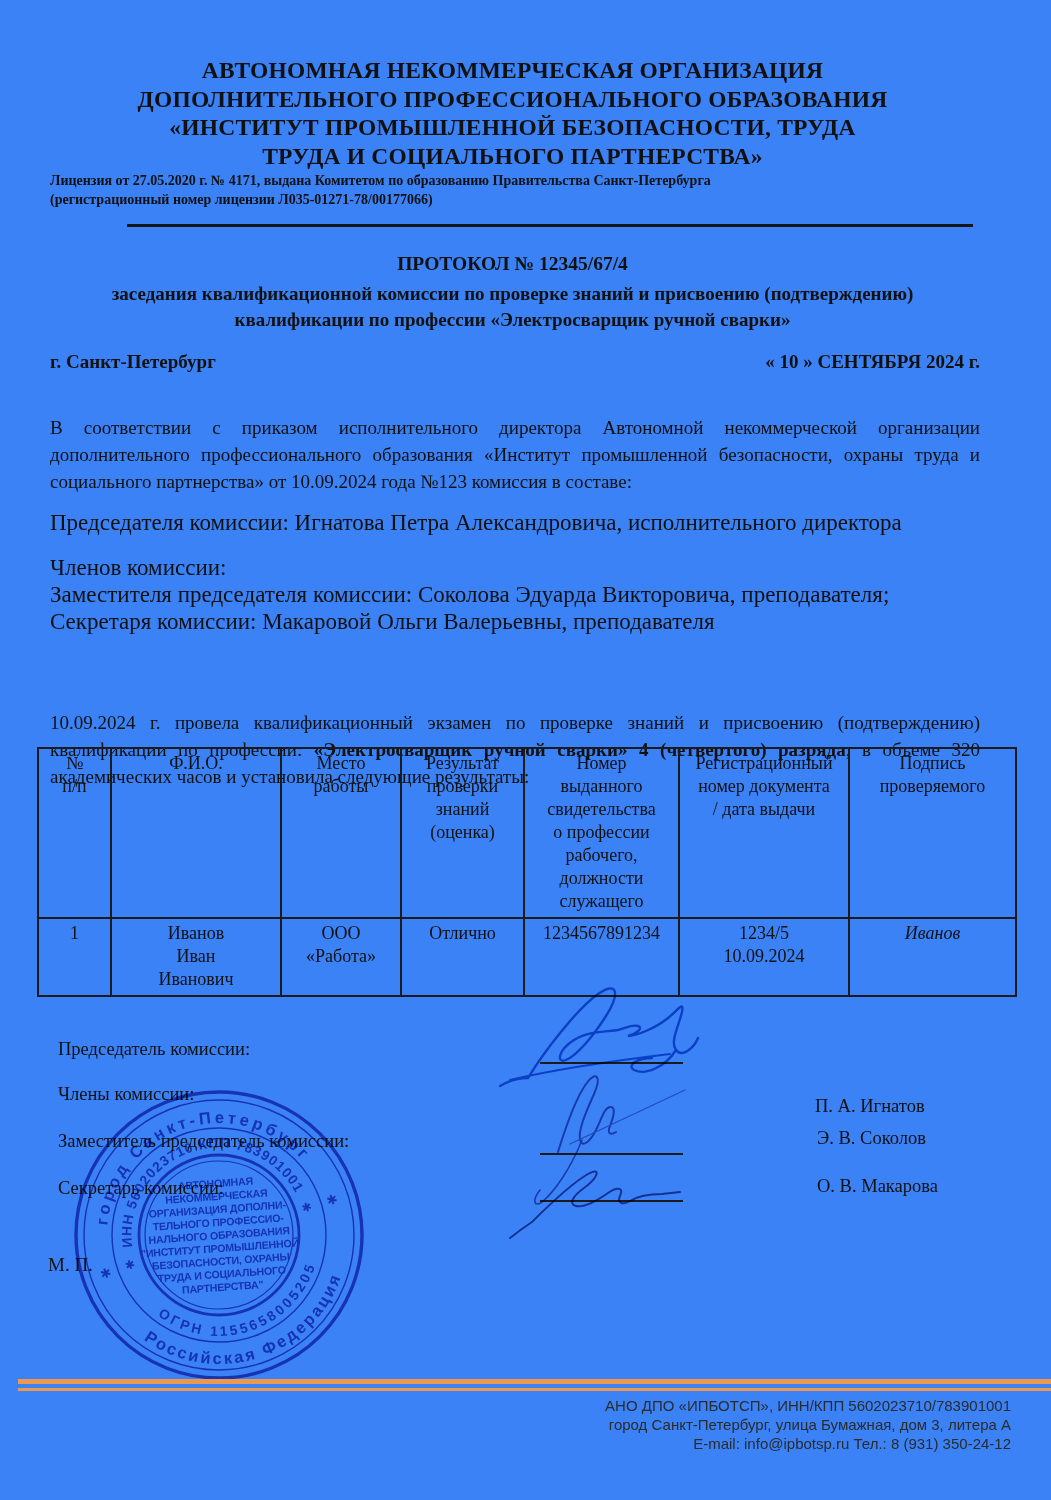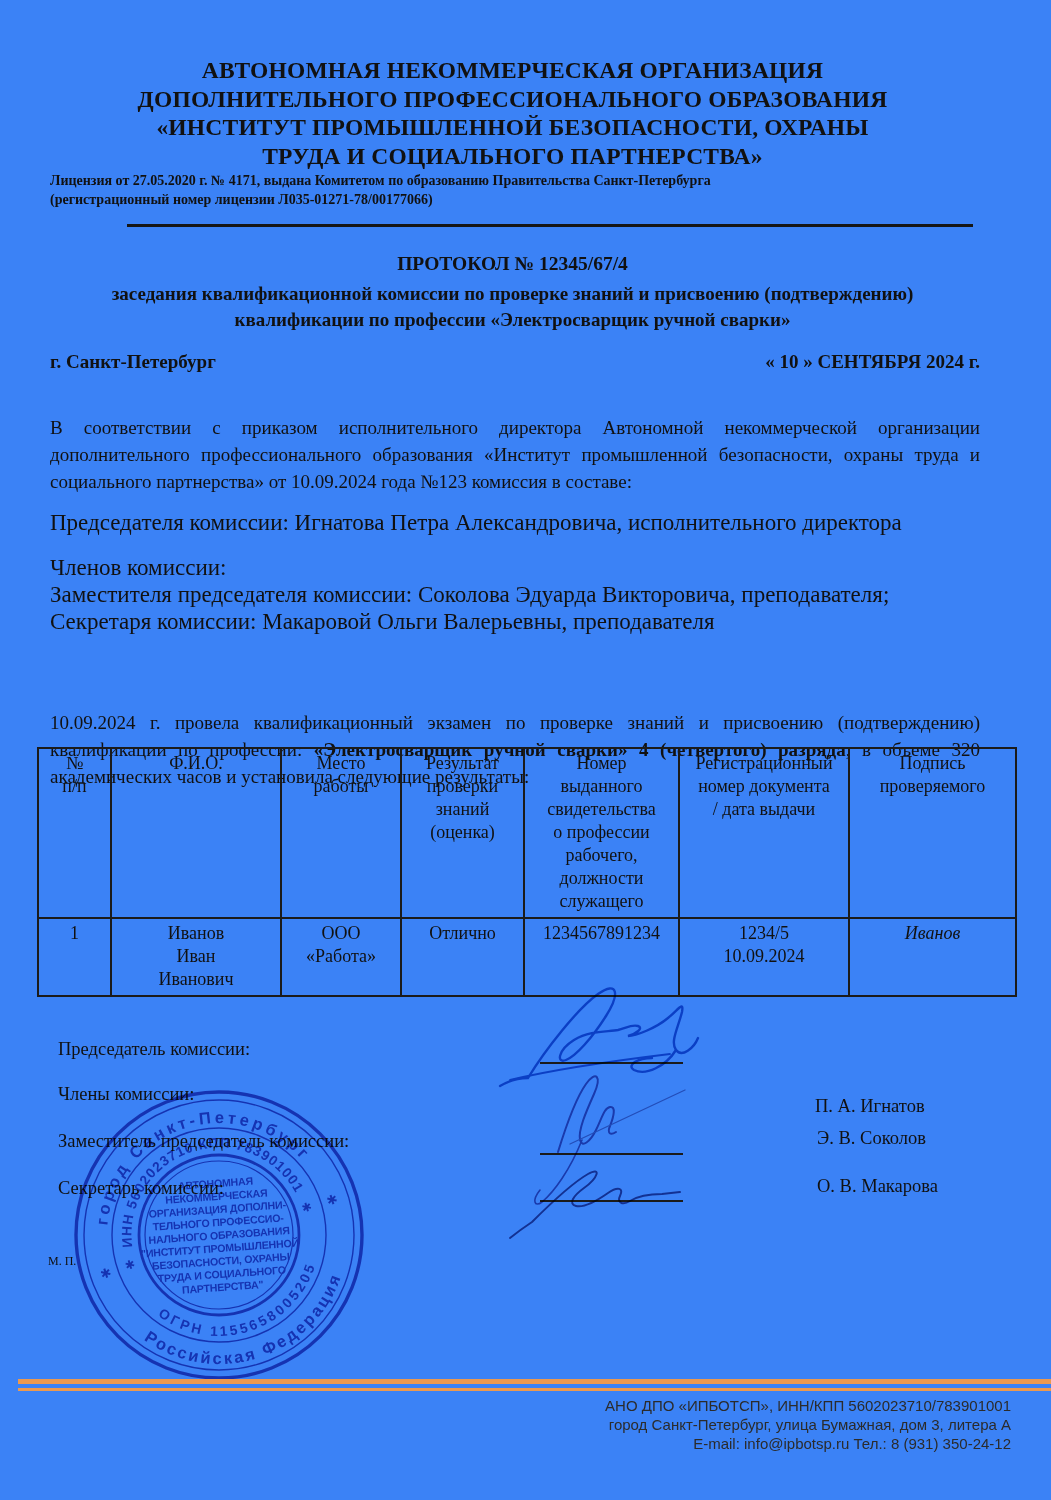--- a/index.html
+++ b/index.html
@@ -68,21 +68,21 @@
     white-space: pre-line;
   }
   table.results thead th { height: 161px; }
   table.results tbody td { height: 70px; }
   td.cell-fio { text-align: left; padding-left: 10px; }
   td.cell-sign { font-style: italic; }
 
   .sig-label { font-size: 18.5px; }
   .sig-name  { font-size: 18.5px; }
   .sig-line  { height: 2px; background: #1b1b1b; width: 143px; }
-  .mp-mark   { font-size: 12px; margin-top: 33px; }
+  .mp-mark   { font-size: 19px; margin-top: 33px; }
 
   .footer-rule1 { left: 18px; top: 1379px; width: 1033px; height: 5px; }
   .footer-rule2 { left: 18px; top: 1388px; width: 1033px; height: 3px; }
   .footer-text {
     left: 423px; top: 1396px; width: 588px;
     font-family: "Liberation Sans", sans-serif;
     font-size: 15px; line-height: 19px;
     color: #2b2b2b; text-align: right;
   }
 
@@ -91,21 +91,21 @@
   .sig-svg   { mix-blend-mode: multiply; }
 </style>
 </head>
 <body>
 
 <div class="page">
 
   <div class="abs org-name">
     <div>АВТОНОМНАЯ НЕКОММЕРЧЕСКАЯ ОРГАНИЗАЦИЯ</div>
     <div>ДОПОЛНИТЕЛЬНОГО ПРОФЕССИОНАЛЬНОГО ОБРАЗОВАНИЯ</div>
-    <div>«ИНСТИТУТ ПРОМЫШЛЕННОЙ БЕЗОПАСНОСТИ, ОХРАНЫ</div>
+    <div>«ИНСТИТУТ ПРОМЫШЛЕННОЙ БЕЗОПАСНОСТИ, ТРУДА</div>
     <div>ТРУДА И СОЦИАЛЬНОГО ПАРТНЕРСТВА»</div>
   </div>
   <div class="abs license">
     <div>Лицензия от 27.05.2020 г. № 4171, выдана Комитетом по образованию Правительства Санкт-Петербурга</div>
     <div>(регистрационный номер лицензии Л035-01271-78/00177066)</div>
   </div>
   <div class="abs top-rule"></div>
 
   <div class="abs protocol-title">ПРОТОКОЛ № 12345/67/4</div>
   <div class="abs protocol-subtitle">

